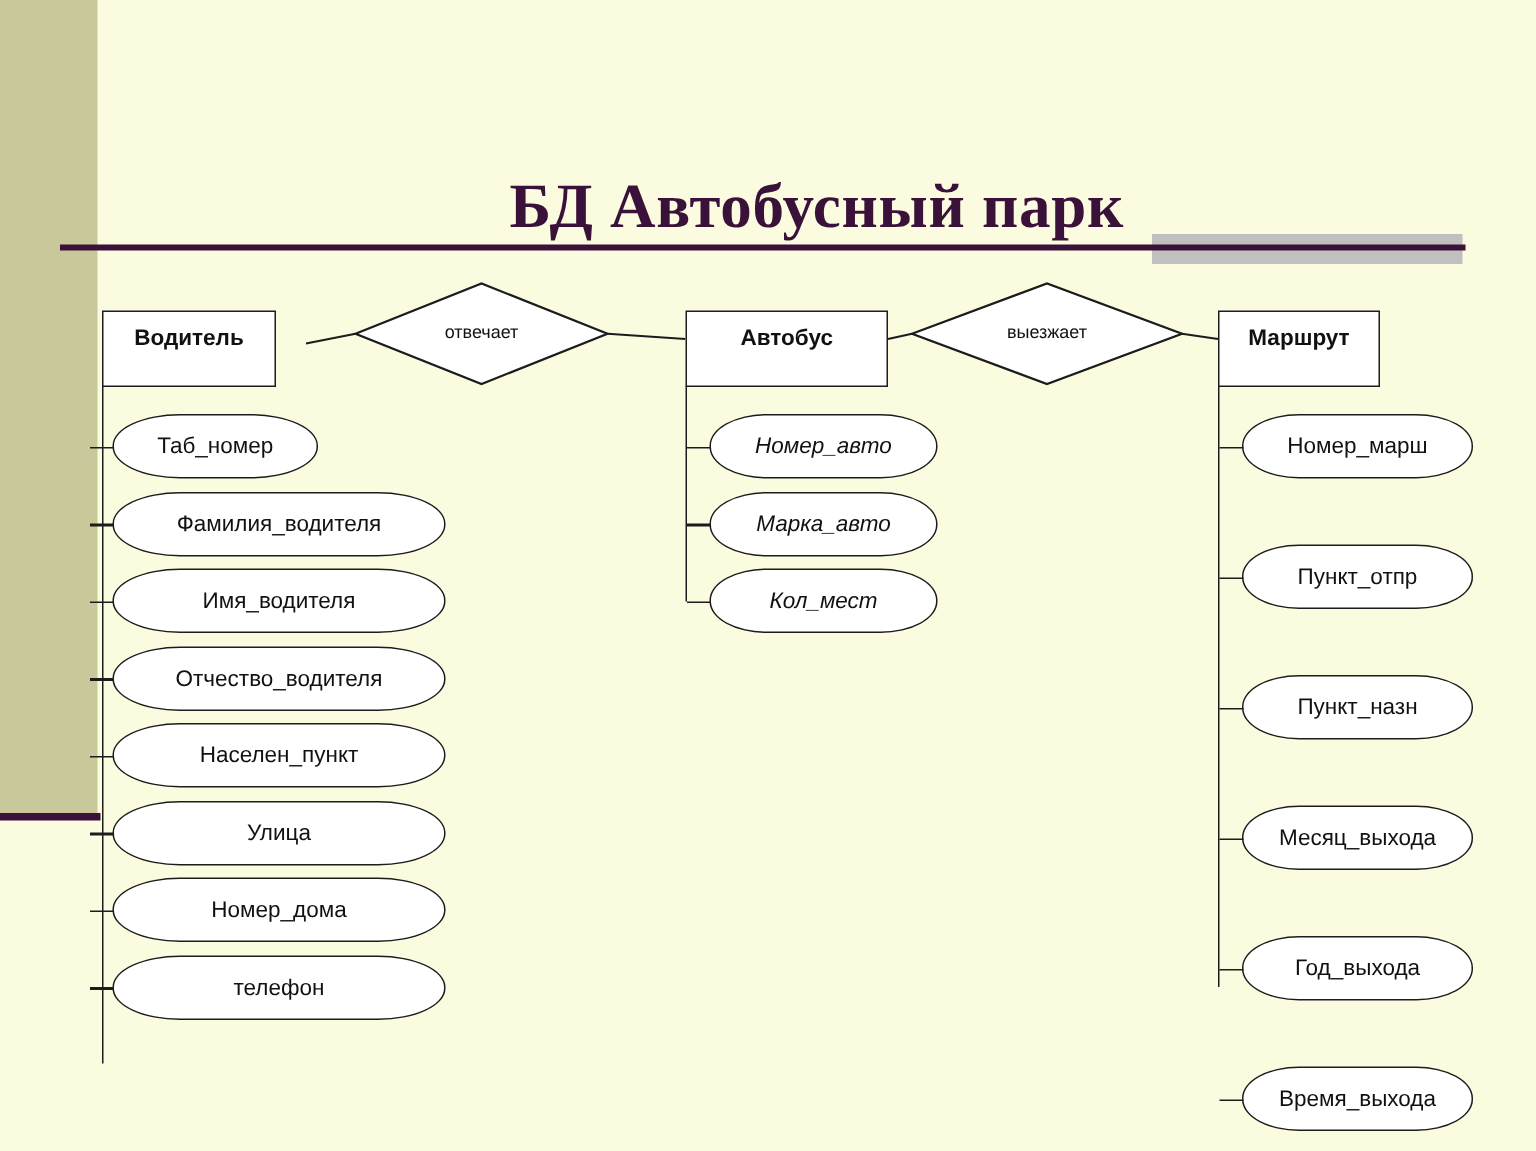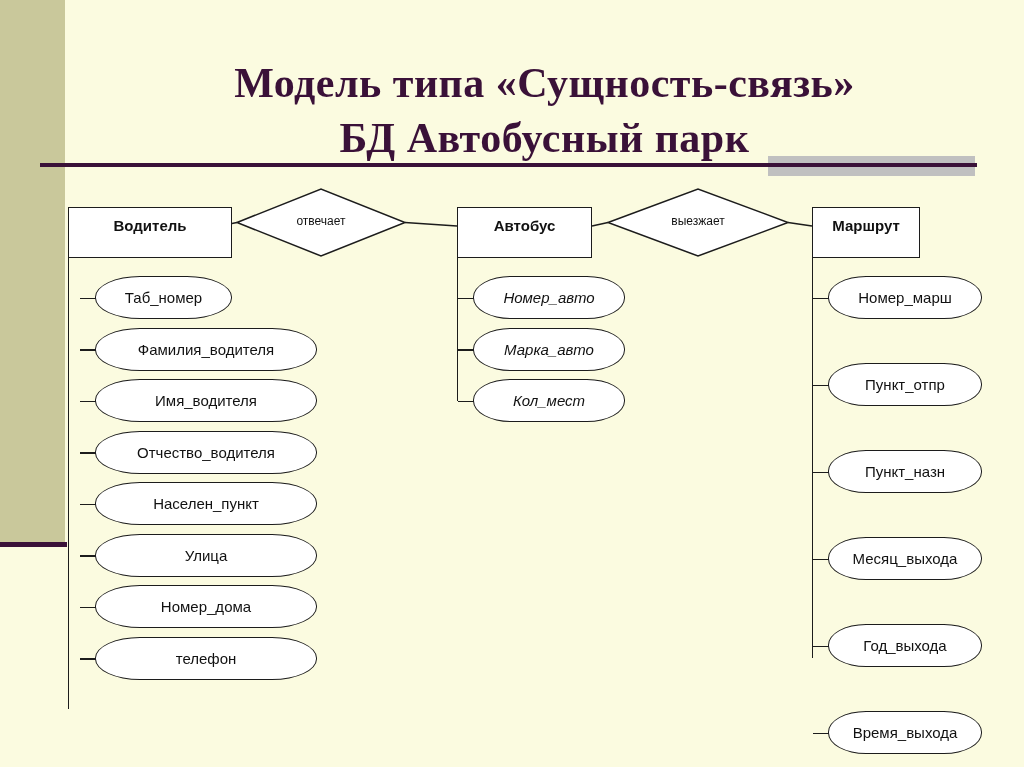--- a/index.html
+++ b/index.html
@@ -31,39 +31,39 @@
     background:#C0C0C0;
   }
   .title-rule{
     position:absolute;left:40px;top:163px;width:937px;height:4px;
     background:#3A1138;
   }
   .connector-layer{
     position:absolute;left:0;top:0;width:1024px;height:767px;
   }
   .entity{
-    position:absolute;width:164px;height:51px;box-sizing:border-box;
+    position:absolute;width:116px;height:51px;box-sizing:border-box;
     background:#fff;border:1.5px solid #1c1c1c;
     text-align:center;padding-top:9px;
     font-weight:bold;font-size:15px;
   }
   .entity.driver{left:68px;top:207px;}
   .entity.bus{left:457px;top:207px;width:135px;}
   .entity.route{left:812px;top:207px;width:108px;}
   .spine{
     position:absolute;width:1.5px;background:#1c1c1c;
   }
   .spine.driver{left:67.5px;top:257px;height:452px;}
   .spine.bus{left:456.5px;top:257px;height:144px;}
   .spine.route{left:811.5px;top:257px;height:401px;}
   .attr-col{
     position:absolute;top:276px;
     display:flex;flex-direction:column;gap:8.5px;
   }
-  .attr-col.driver{left:95px;}
+  .attr-col.driver{left:75px;}
   .attr-col.bus{left:473px;font-style:italic;}
   .attr-col.route{left:828px;gap:44px;}
   .oval{
     position:relative;height:43px;box-sizing:border-box;
     background:#fff;border:1.5px solid #1c1c1c;
     border-radius:45px / 21px;
     display:flex;align-items:center;justify-content:center;
     font-size:15px;white-space:nowrap;
   }
   .attr-col.driver .oval{width:222px;}
@@ -81,21 +81,21 @@
   .rel-label.first{left:251px;top:214px;}
   .rel-label.second{left:628px;top:214px;}
 </style>
 </head>
 <body>
 
 <div class="accent-bar"></div>
 <div class="accent-bar-underline"></div>
 
 <h1 class="slide-title">
-  <span>Модель типа «Сущность-связь»</span><br>
+  <br>
   <span>БД Автобусный парк</span>
 </h1>
 
 <div class="title-gray-segment"></div>
 <div class="title-rule"></div>
 
 <svg class="connector-layer" viewBox="0 0 1024 767" xmlns="http://www.w3.org/2000/svg">
   <line x1="204" y1="229" x2="237" y2="222.5" stroke="#1c1c1c" stroke-width="1.5"></line>
   <line x1="405" y1="222.5" x2="457" y2="226" stroke="#1c1c1c" stroke-width="1.5"></line>
   <line x1="592" y1="226" x2="608" y2="222.5" stroke="#1c1c1c" stroke-width="1.5"></line>

